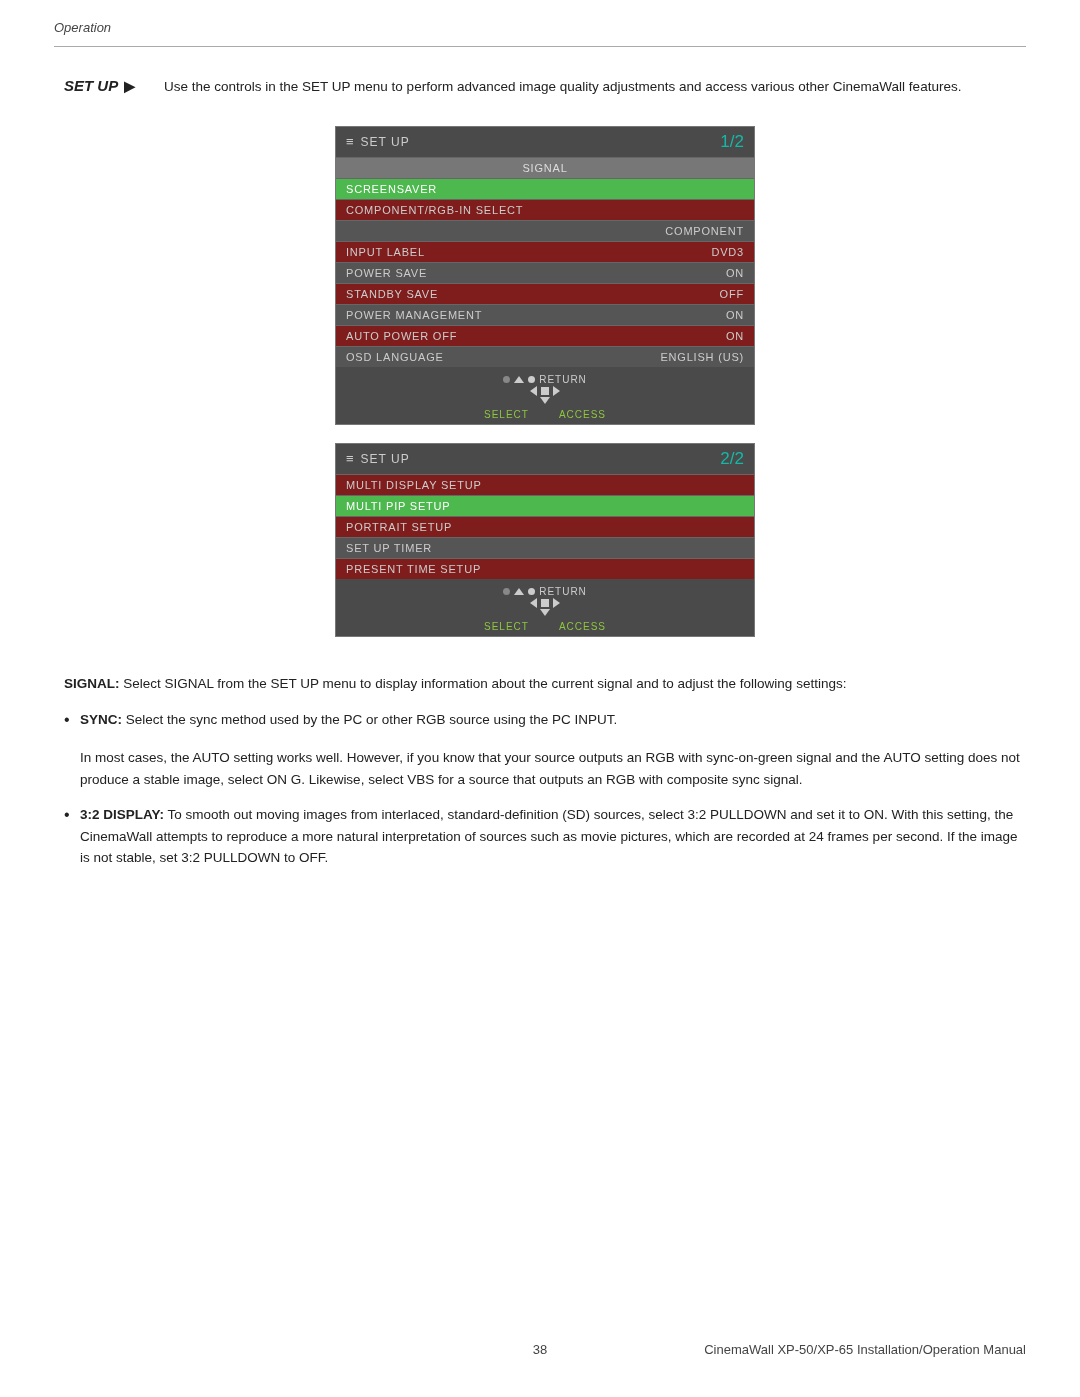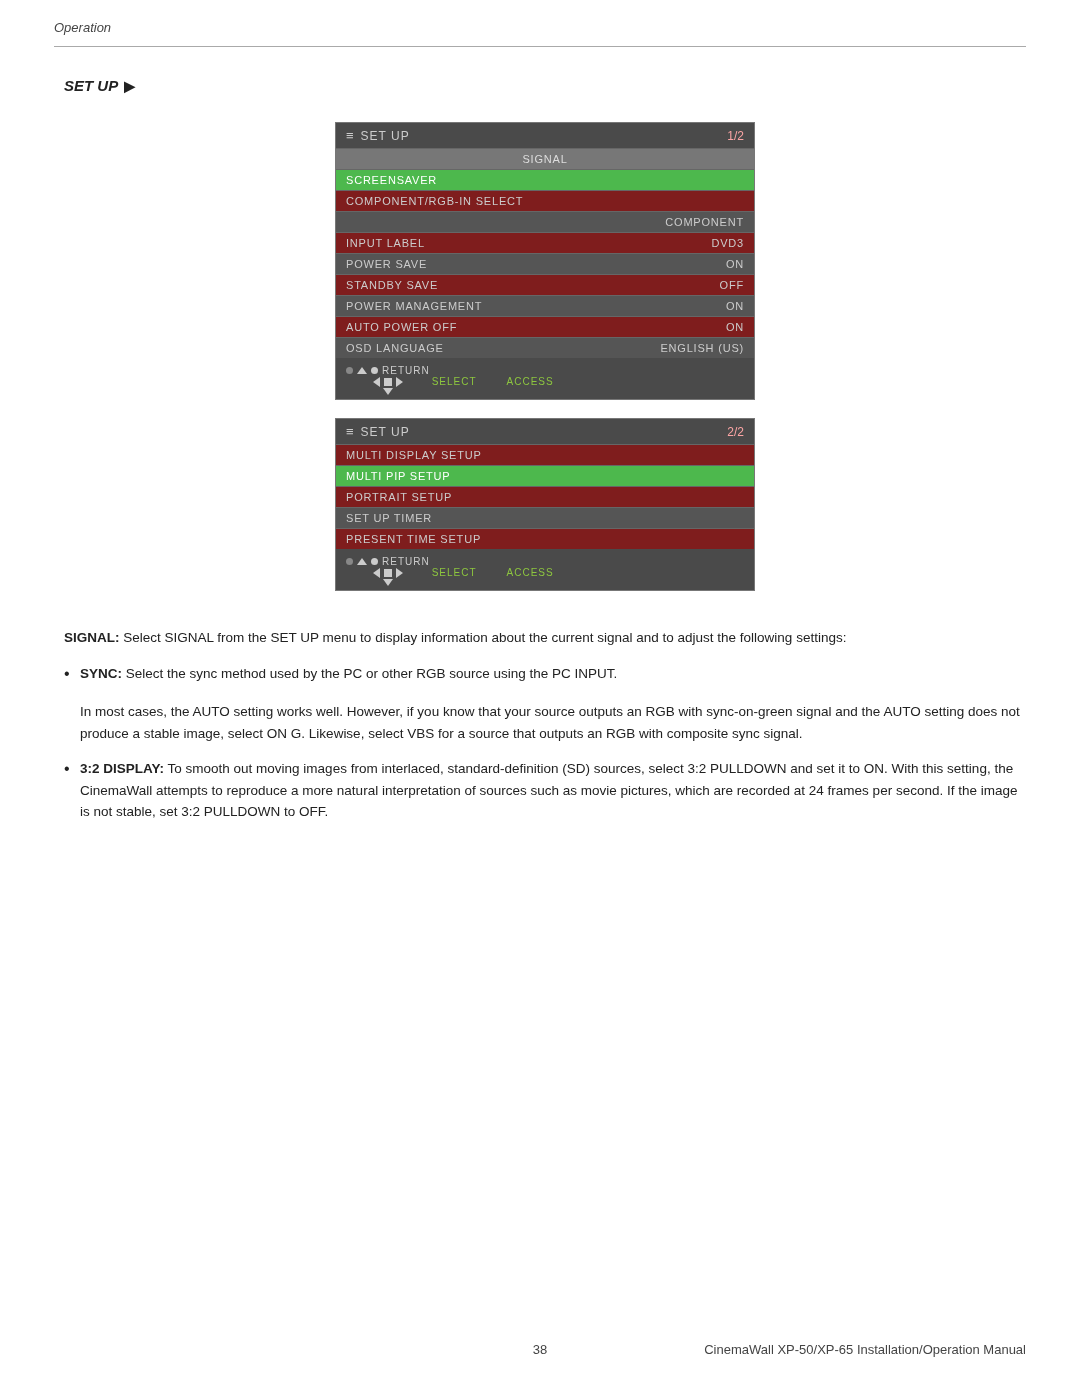--- a/index.html
+++ b/index.html
@@ -87,22 +87,22 @@
       letter-spacing: 1px;
       display: flex;
       align-items: center;
       gap: 6px;
     }
     .menu-icon {
       color: #ccc;
       font-size: 13px;
     }
     .menu-page-num {
-      color: #fca5a5;
-      font-size: 12px;
+      color: #14b8a6;
+      font-size: 17px;
     }
 
     
     .menu-row {
       display: flex;
       justify-content: space-between;
       align-items: center;
       padding: 4px 10px;
       border-top: 1px solid #666;
     }
@@ -140,21 +140,21 @@
     }
     .menu-row.signal .menu-row-label {
       color: #ddd;
     }
 
     
     .nav-row {
       background: #4a4a4a;
       padding: 7px 10px 4px 10px;
       display: flex;
-      flex-direction: row;
+      flex-direction: column;
       align-items: center;
       gap: 2px;
     }
     .nav-controls {
       display: flex;
       flex-direction: column;
       align-items: center;
       gap: 1px;
     }
     .nav-line {
@@ -299,20 +299,21 @@
 </div>
 <hr class="divider">
 
 <div class="main-content">
 
   <div class="setup-intro">
     <div class="setup-label">
       <span style="font-weight:bold;font-style:italic;font-size:15px;">SET UP</span>
       <span class="arrow-right">▶</span>
     </div>
+    <div class="setup-desc">Use the controls in the SET UP menu to perform advanced image quality adjustments and access various other CinemaWall features.</div>
   </div>
 
   <div class="menu-panels">
 
     <div class="menu-panel">
       <div class="menu-panel-header">
         <div class="menu-panel-title">
           <span class="menu-icon">≡</span>
           <span>SET UP</span>
         </div>

